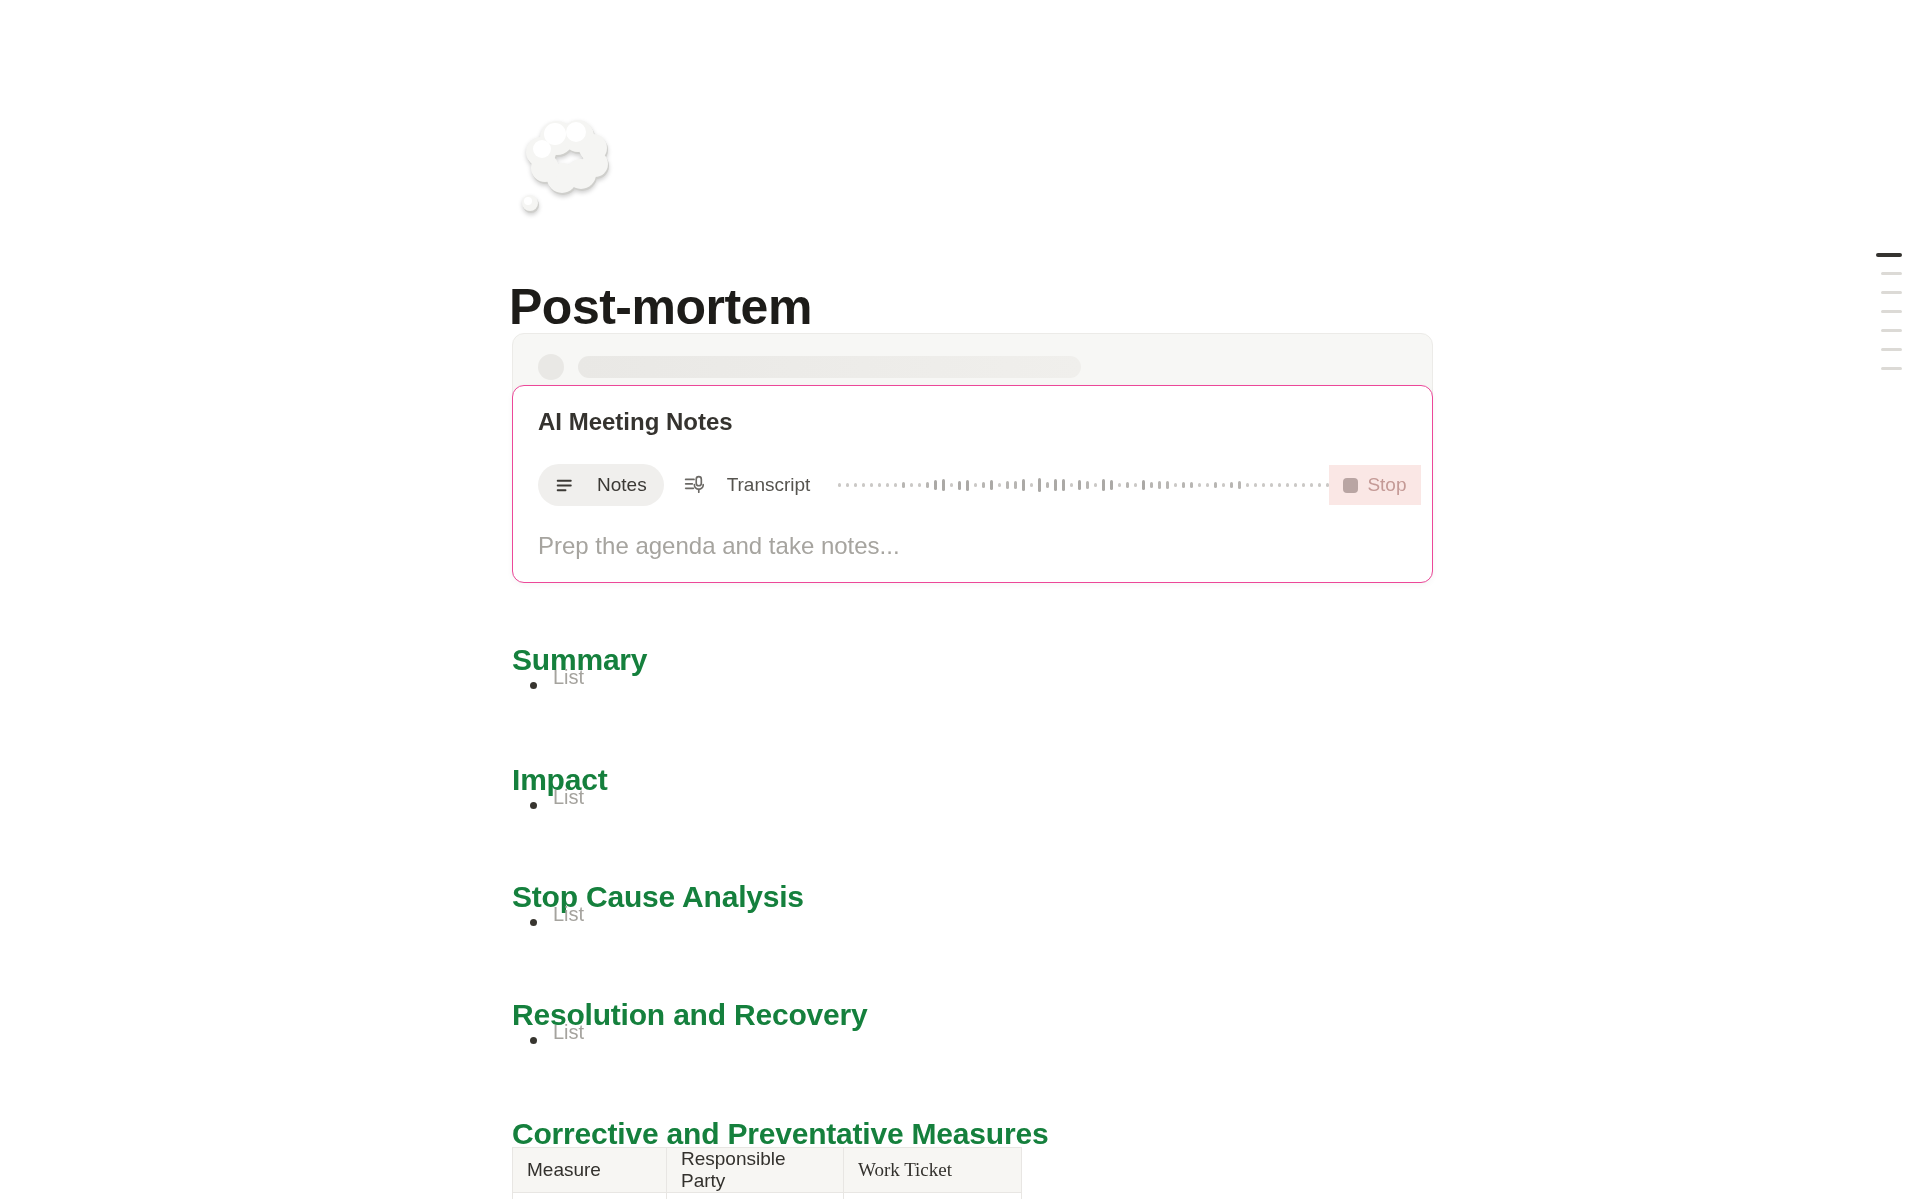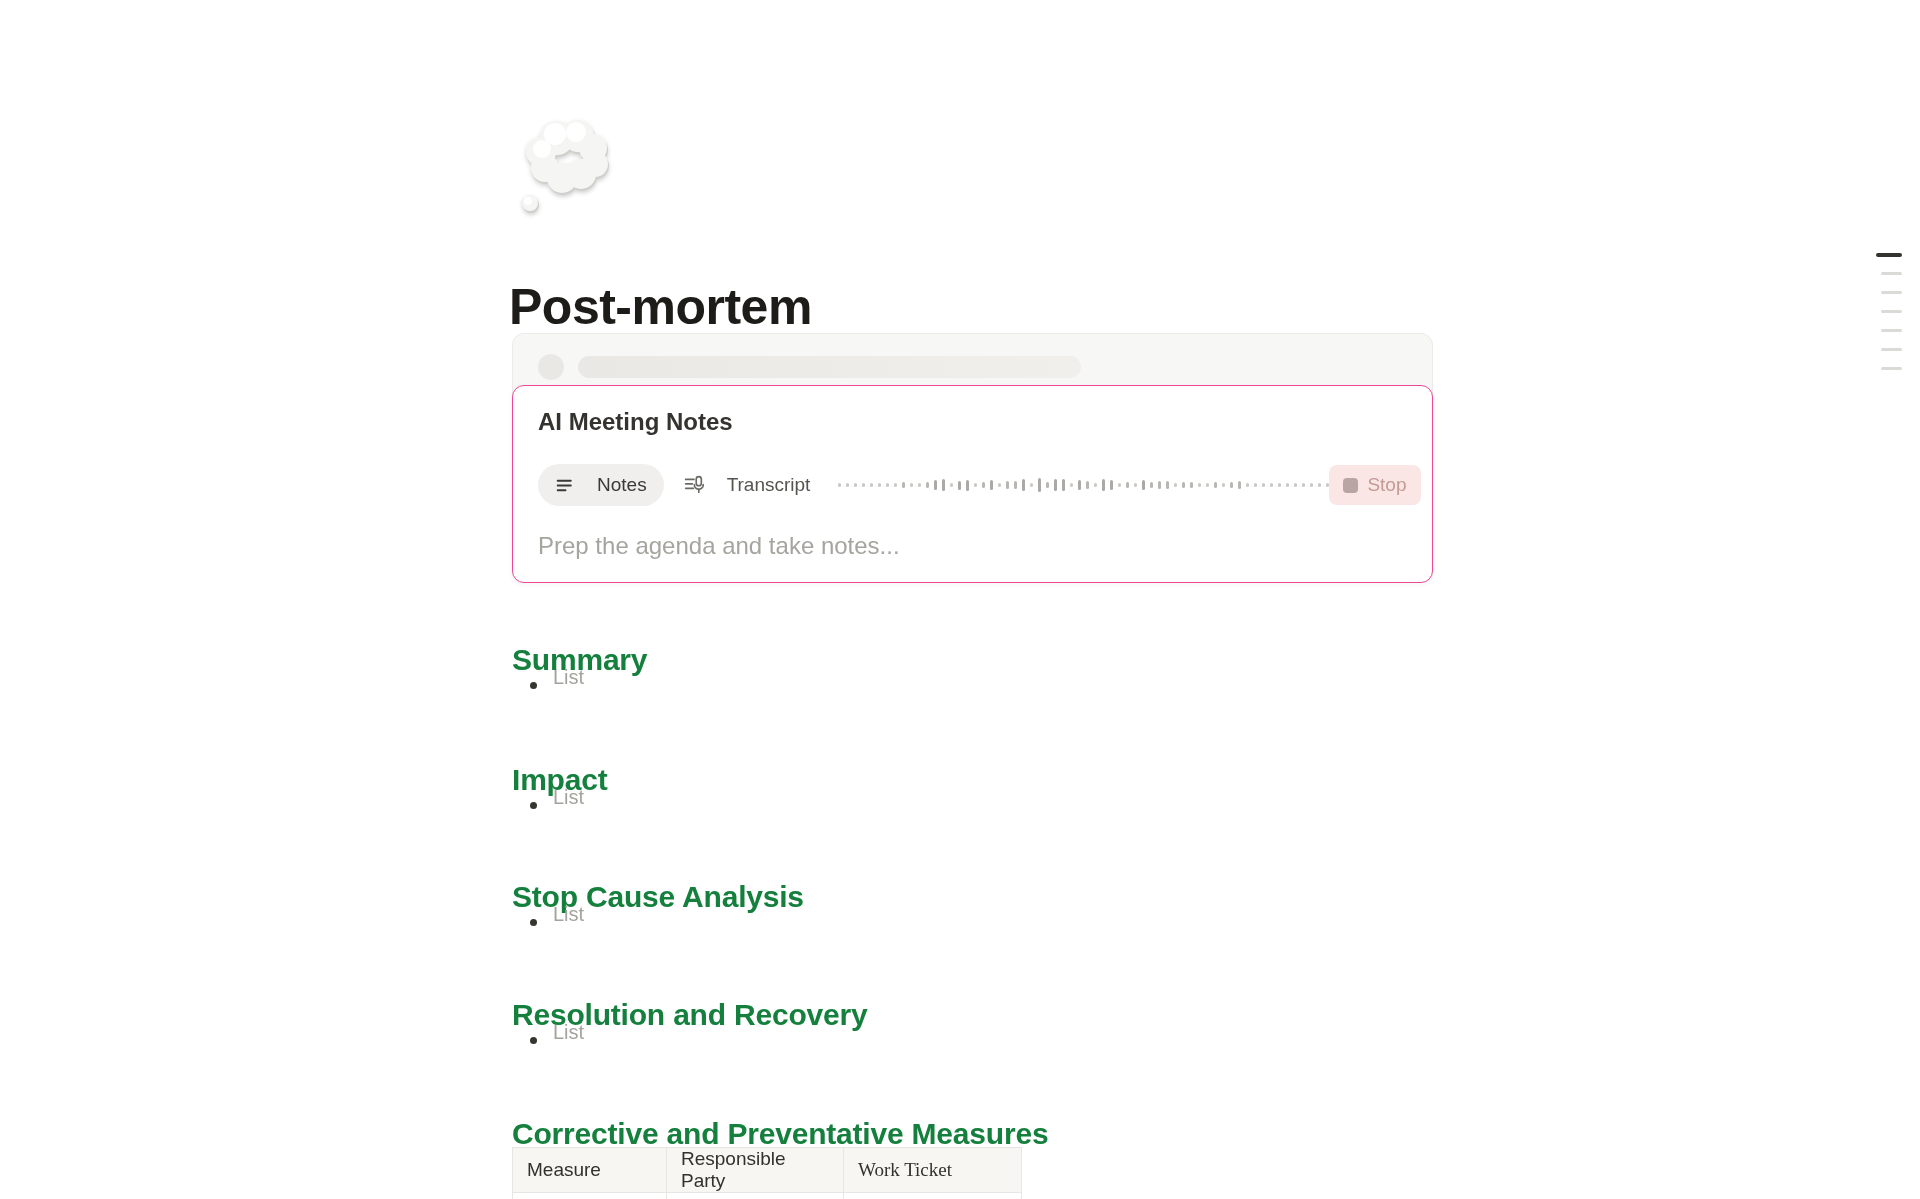--- a/index.html
+++ b/index.html
@@ -34,21 +34,21 @@
   .tab-row{position:absolute;left:25px;right:24px;top:78px;height:42px;display:flex;align-items:center;}
   .tab{display:flex;align-items:center;gap:23px;height:42px;border-radius:21px;
     font-size:19px;color:#56544f;cursor:pointer;background:transparent;border:none;padding:0;}
   .tab.active{background:#f0efed;padding:0 17px;font-weight:500;color:#3b3935;}
   .tab + .tab{margin-left:20px;}
   .tab svg{display:block;}
   .waveform{margin-left:28px;height:22px;display:flex;align-items:center;gap:5px;flex:0 0 auto;}
   .waveform span{width:3px;border-radius:2px;display:block;}
   .stop-button{
     margin-left:auto;height:40px;display:flex;align-items:center;gap:9px;padding:16px 14px;
-    border:none;border-radius:8px;background:#fae7e5;cursor:pointer;
+    border:none;border-radius:0;background:#fae7e5;cursor:pointer;
     font-family:inherit;font-size:19px;color:#c49a96;
   }
   .stop-square{width:15px;height:15px;border-radius:4px;background:#b9a5a3;}
   .notes-placeholder{position:absolute;left:25px;top:146px;font-size:24px;color:#a6a49f;}
   
   .section-heading{
     position:absolute;left:512px;width:921px;
     font-size:30px;font-weight:700;color:#15803d;letter-spacing:-0.2px;
   }
   .list-row{position:absolute;left:530px;width:900px;display:flex;align-items:flex-end;}

